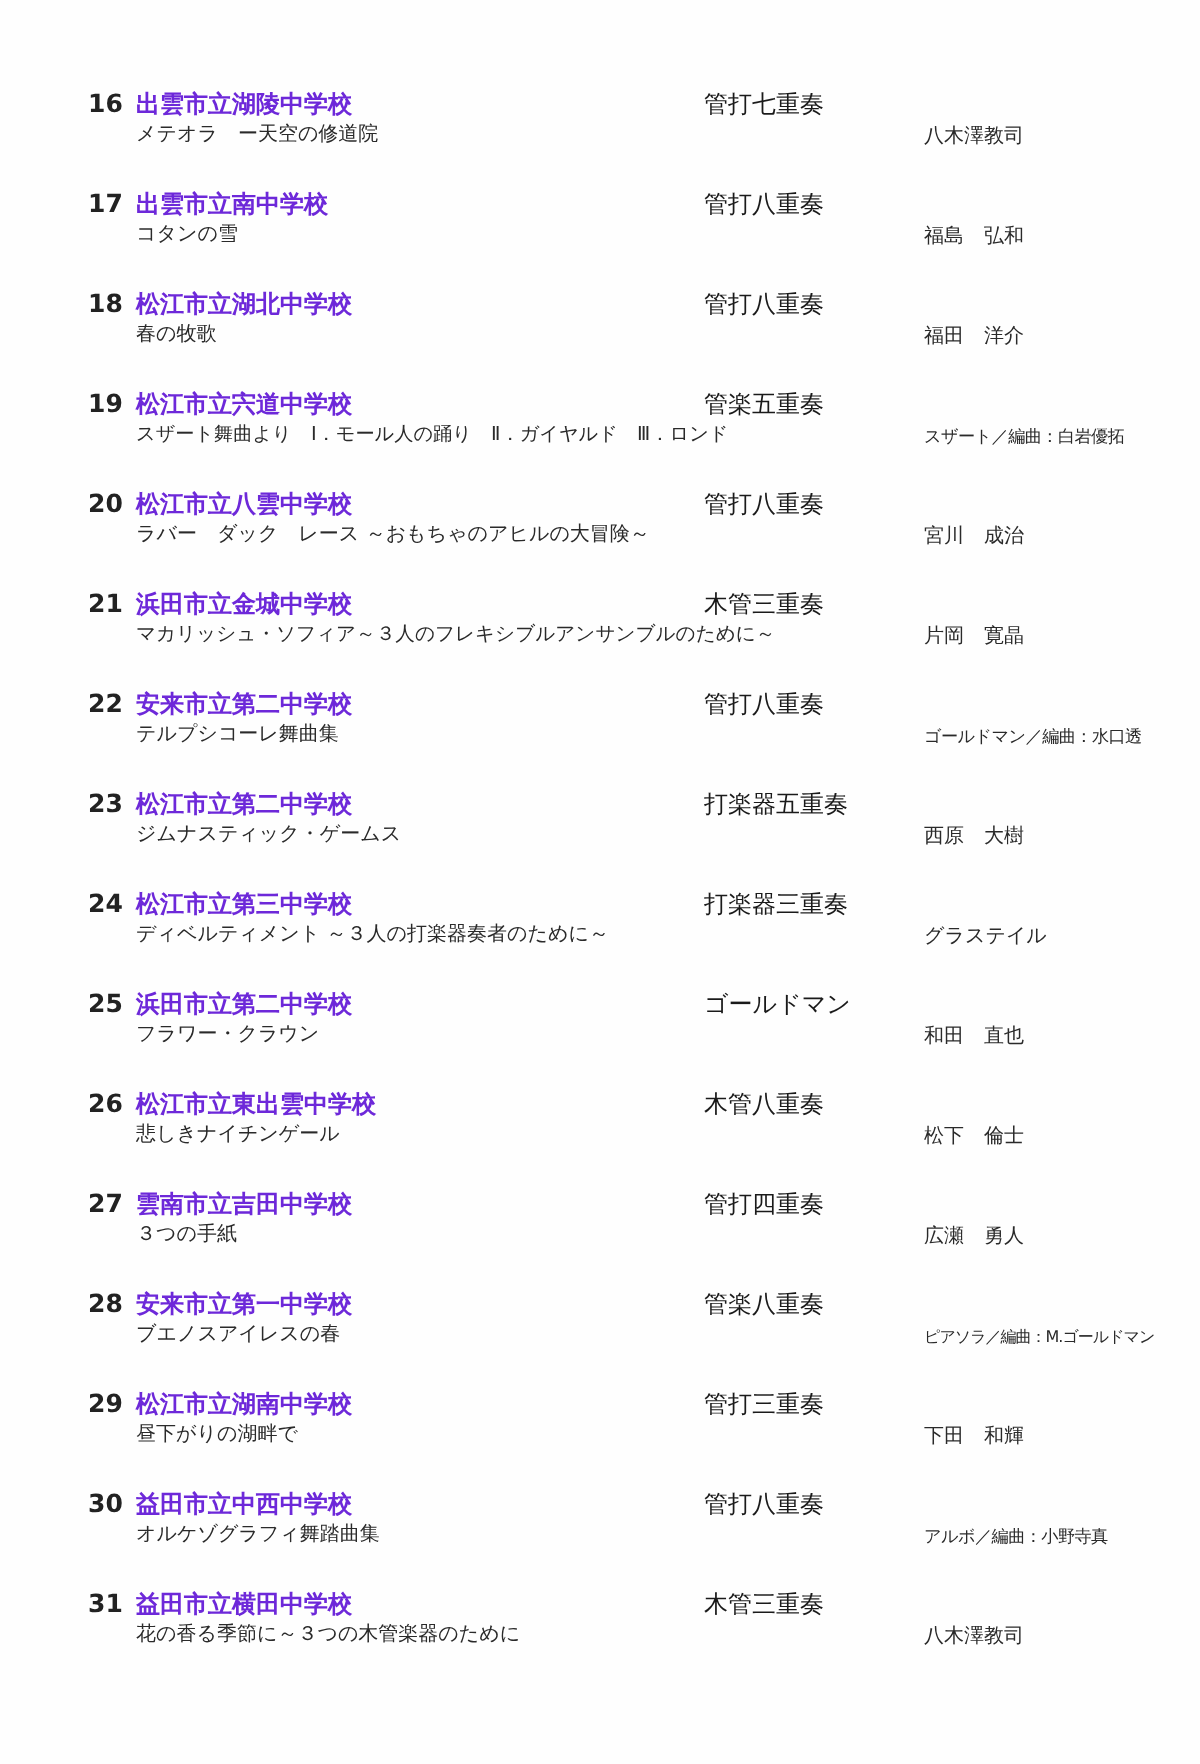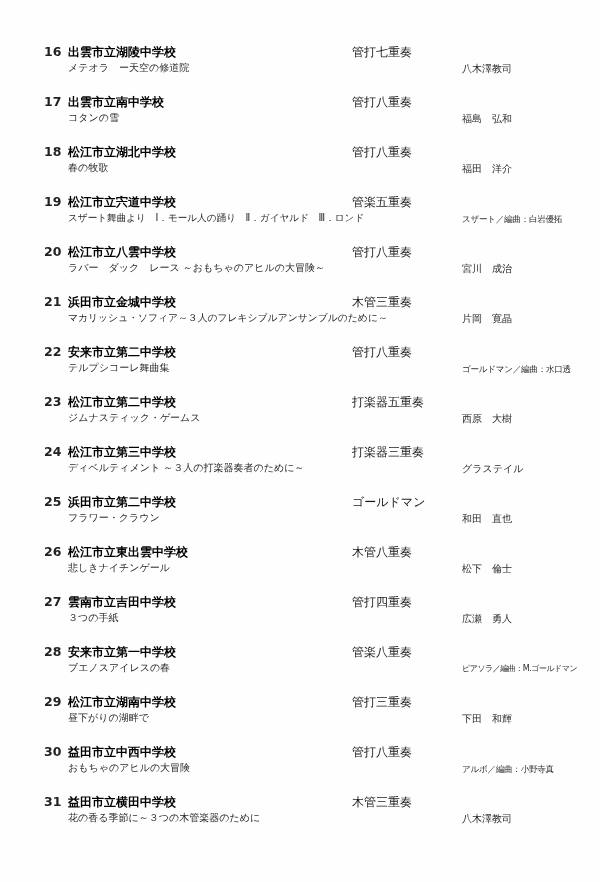--- a/index.html
+++ b/index.html
@@ -38,21 +38,21 @@
       font-weight: bold;
       color: #222;
     }
     .school {
       position: absolute;
       left: 68px;
       top: 0;
       font-size: 12px;
       line-height: 16px;
       font-weight: bold;
-      color: #000000;
+      color: #6d28d9;
       white-space: nowrap;
     }
     .ensemble {
       position: absolute;
       left: 352px;
       top: 0;
       font-size: 12px;
       line-height: 16px;
       font-weight: normal;
       color: #1a1a1a;
@@ -195,21 +195,21 @@
     <span class="school">松江市立湖南中学校</span>
     <span class="ensemble">管打三重奏</span>
     <span class="title">昼下がりの湖畔で</span>
     <span class="composer">下田　和輝</span>
   </div>
 
   <div class="entry" style="top:744px">
     <span class="num">30</span>
     <span class="school">益田市立中西中学校</span>
     <span class="ensemble">管打八重奏</span>
-    <span class="title">おもちゃのアヒルの大冒険</span>
+    <span class="title">オルケゾグラフィ舞踏曲集</span>
     <span class="composer small">アルボ／編曲：小野寺真</span>
   </div>
 
   <div class="entry" style="top:794px">
     <span class="num">31</span>
     <span class="school">益田市立横田中学校</span>
     <span class="ensemble">木管三重奏</span>
     <span class="title">花の香る季節に～３つの木管楽器のために</span>
     <span class="composer">八木澤教司</span>
   </div>

